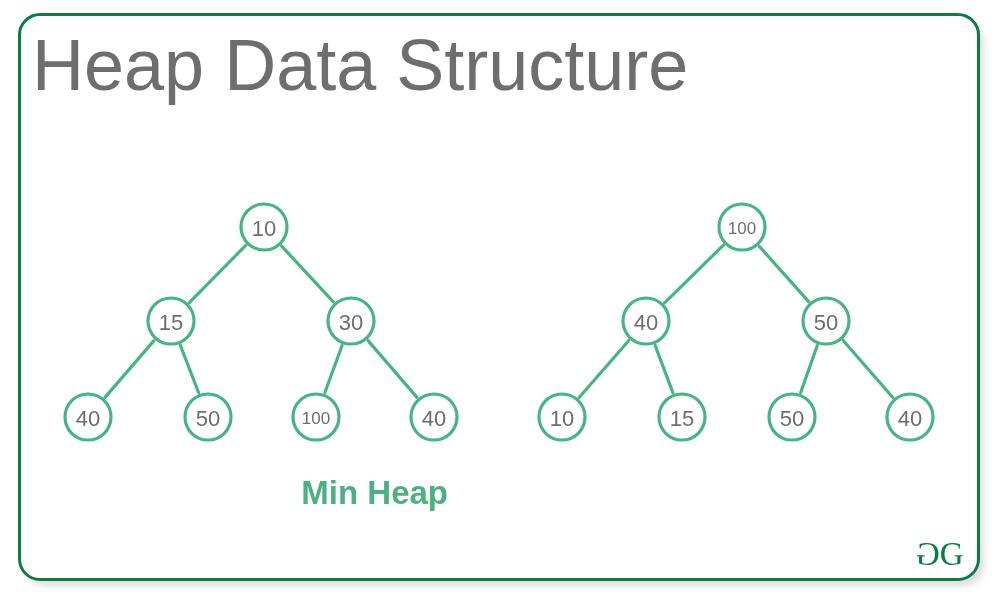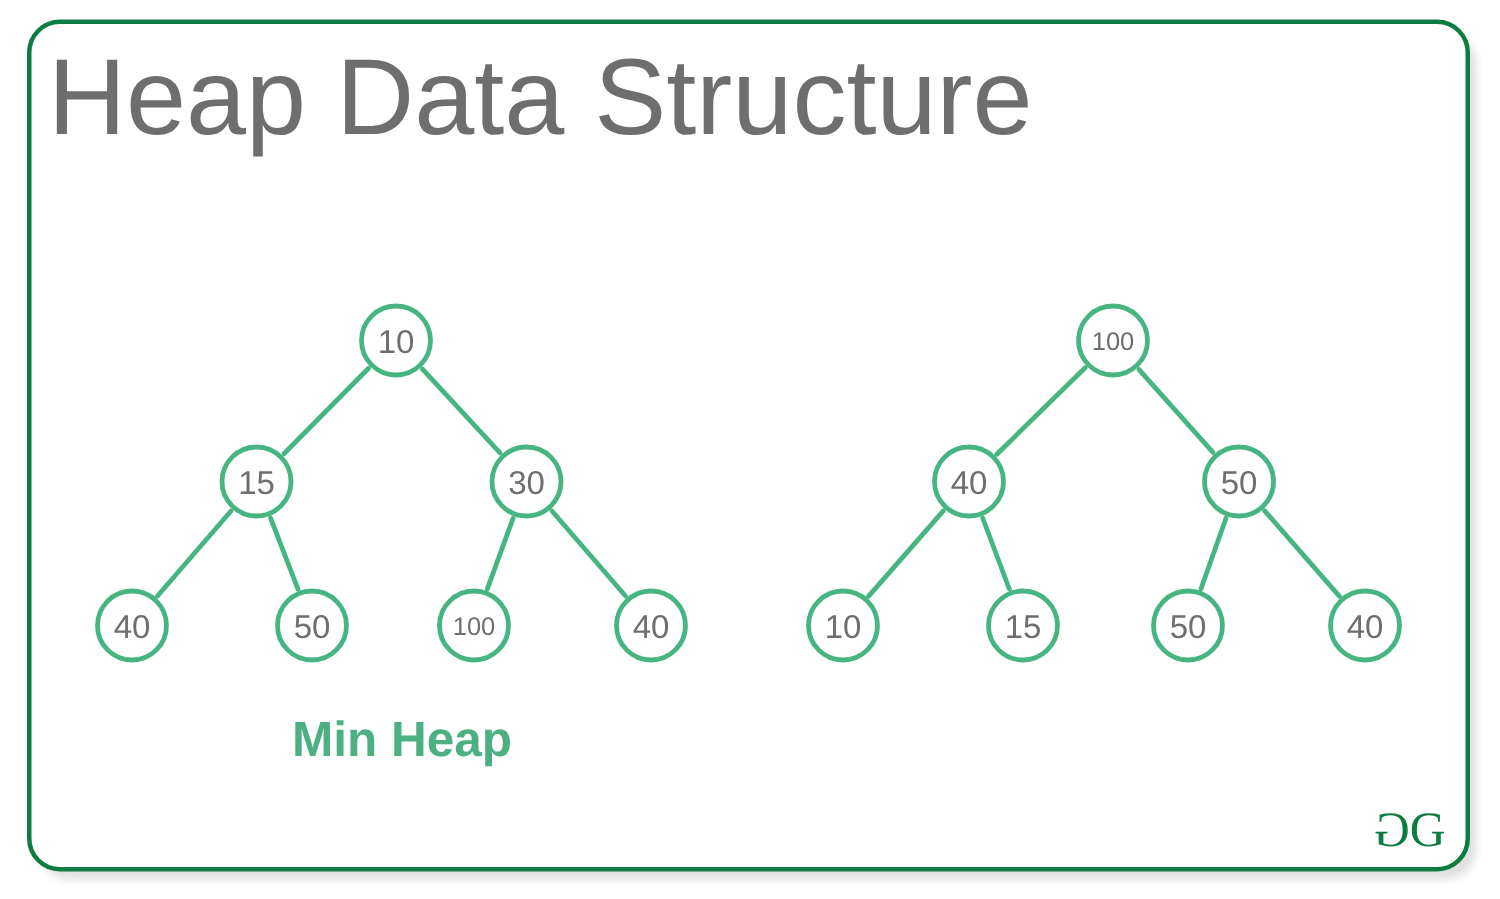--- a/index.html
+++ b/index.html
@@ -81,20 +81,21 @@
     font-size: 33px;
     font-weight: bold;
     color: #4cb083;
     white-space: nowrap;
     text-align: center;
   }
   #min-heap-label {
     left: 88px;
     top: 474px;
     width: 360px;
+    text-align: right;
   }
   #max-heap-label {
     left: 562px;
     top: 474px;
     width: 360px;
   }
   #gfg-logo {
     position: absolute;
     left: 916px;
     top: 534px;

